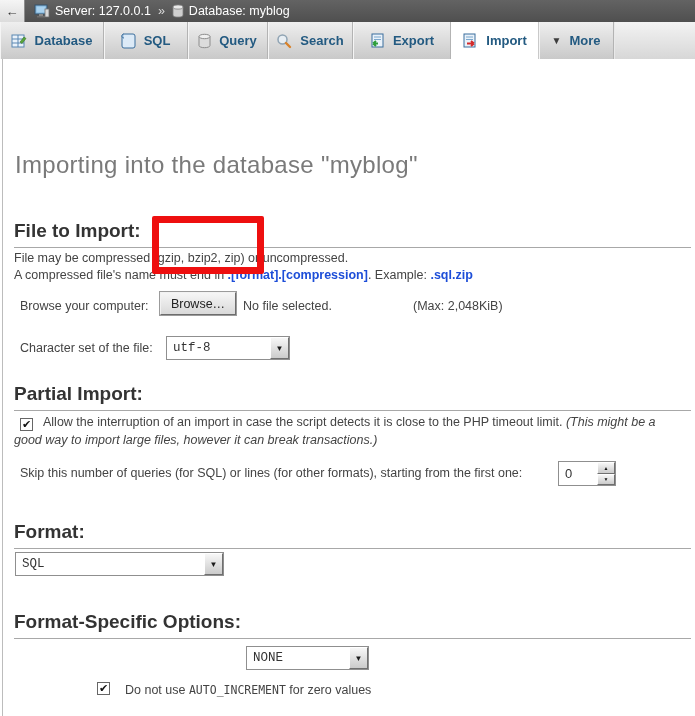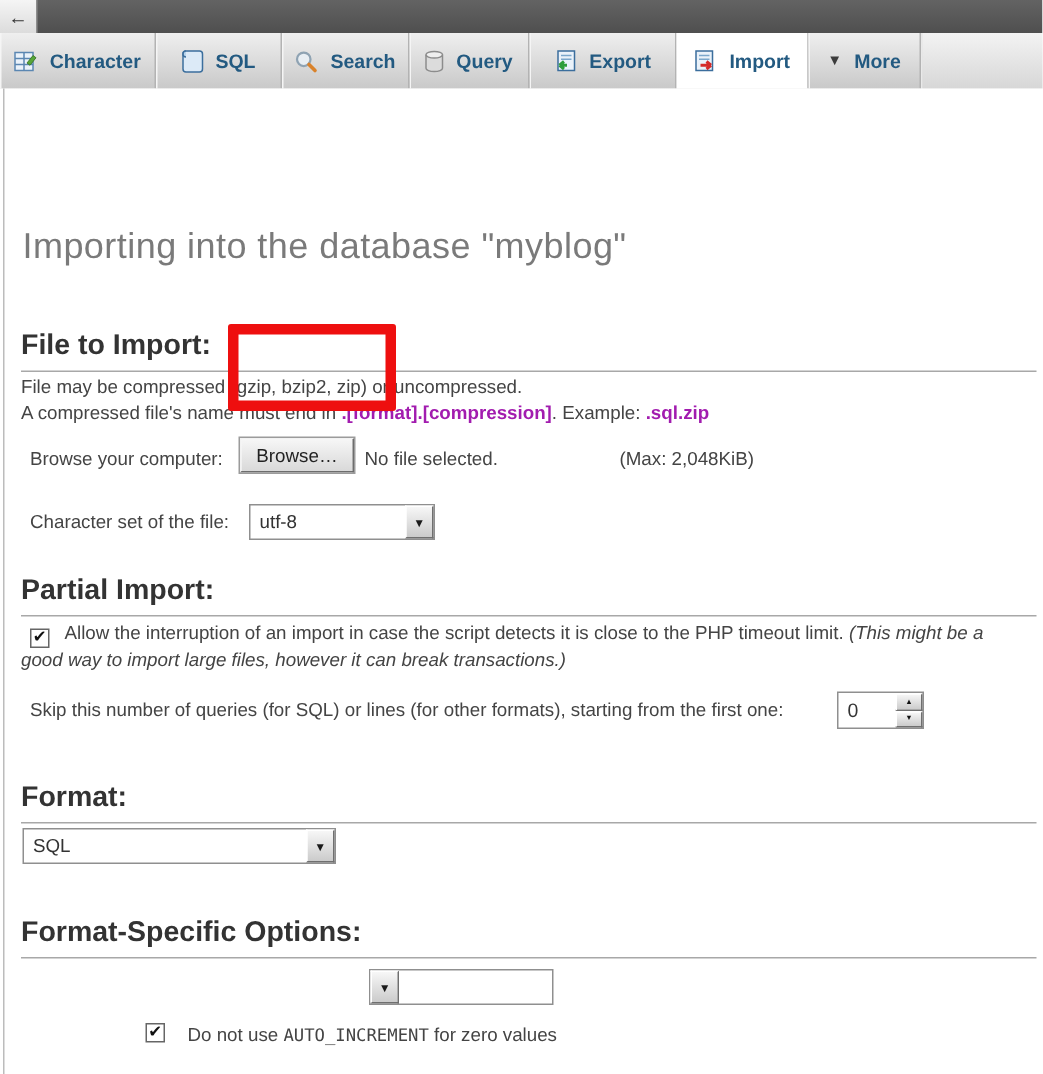--- a/index.html
+++ b/index.html
@@ -42,37 +42,37 @@
   .left-rule { position:absolute; left:2px; top:0; width:1px; height:657px; background:#bcbcbc; }
   .page-title {
     position:absolute; left:15px; top:92px; font-size:24px; color:#7a7a7a;
     font-weight:normal; letter-spacing:.3px;
   }
   .sec-head {
     position:absolute; left:14px; width:677px; font-size:19px; font-weight:bold; color:#333;
     padding-bottom:5px; border-bottom:1px solid #a8a8a8;
   }
   .txt { position:absolute; color:#444; }
-  .b { font-weight:bold; color:#a21caf; }
+  .b { font-weight:bold; color:#1d4ed8; }
   .it { font-style:italic; }
   .mono { font-family:"DejaVu Sans Mono","Liberation Mono",monospace; font-size:11.5px; }
   
   .win-btn {
     position:absolute; width:76px; height:23px;
     background:linear-gradient(#f6f6f6,#d9d9d9);
     border:1px solid; border-color:#f2f2f2 #6d6d6d #6d6d6d #f2f2f2;
     outline:1px solid #9b9b9b; font-size:12.5px; color:#222; cursor:pointer;
     font-family:"Liberation Sans","DejaVu Sans",sans-serif;
   }
   
   .sel {
     position:absolute; height:24px; background:#fff; border:1px solid #8f8f8f;
     display:flex; align-items:stretch; cursor:pointer;
   }
-  .sel .val { flex:1; padding:4px 6px; font-size:12.5px; color:#333; overflow:hidden; white-space:nowrap; }
+  .sel .val { flex:1; padding:4px 6px; font-size:12.5px; color:#333; overflow:hidden; white-space:nowrap;font-family:Liberation Mono, monospace; }
   .sel .btn {
     width:19px; background:linear-gradient(#f7f7f7,#cbcbcb);
     border:1px solid; border-color:#fff #6f6f6f #6f6f6f #fff;
     display:flex; align-items:center; justify-content:center;
     font-size:8px; color:#1a1a1a;
   }
   
   .spin { position:absolute; width:58px; height:25px; border:1px solid #8f8f8f; background:#fff; display:flex; }
   .spin .val { flex:1; padding:4px 0 0 6px; font-size:13px; color:#333; }
   .spin .btns { width:18px; display:flex; flex-direction:column; }
@@ -98,57 +98,73 @@
     border:7px solid #ee0f0f; border-radius:2px; pointer-events:none; z-index:50;
   }
 </style>
 </head>
 <body>
 
 <div class="topbar">
   <div class="back-btn">
     <span>←</span>
   </div>
+  <div class="crumb">
+    <svg width="16" height="14" viewBox="0 0 16 14">
+      <rect x="1" y="1" width="12" height="9" fill="#7fb2d8" stroke="#36526b"></rect>
+      <rect x="2.5" y="2.5" width="9" height="6" fill="#a9d2ef"></rect>
+      <rect x="5" y="10" width="4" height="2" fill="#8a8a8a"></rect>
+      <rect x="3" y="12" width="8" height="1.5" fill="#6f6f6f"></rect>
+      <rect x="11" y="5" width="4" height="8" fill="#d9d9d9" stroke="#6f6f6f" stroke-width="0.8"></rect>
+    </svg>
+    <span>Server: 127.0.0.1</span>
+    <span class="sep">»</span>
+    <svg width="12" height="14" viewBox="0 0 12 14">
+      <path d="M1 3 v8 a5 2.1 0 0 0 10 0 v-8" fill="#cfcfcf" stroke="#7d7d7d" stroke-width="0.8"></path>
+      <ellipse cx="6" cy="3" rx="5" ry="2.1" fill="#e9e9e9" stroke="#7d7d7d" stroke-width="0.8"></ellipse>
+    </svg>
+    <span>Database: myblog</span>
+  </div>
 </div>
 
 <div class="tabstrip">
 
   <div class="tab" style="width:104px">
     <svg width="16" height="16" viewBox="0 0 16 16">
       <rect x="1" y="2" width="12" height="12" fill="#eaf2fa" stroke="#5b87b2"></rect>
       <line x1="1" y1="6" x2="13" y2="6" stroke="#5b87b2"></line>
       <line x1="1" y1="10" x2="13" y2="10" stroke="#5b87b2"></line>
       <line x1="7" y1="2" x2="7" y2="14" stroke="#5b87b2"></line>
       <path d="M9 9 L13 4 L15 5.5 L11 10.5 Z" fill="#57a639" stroke="#3a7526" stroke-width="0.6"></path>
     </svg>
-    <span>Character</span>
+    <span>Database</span>
   </div>
 
   <div class="tab" style="width:84px">
     <svg width="15" height="16" viewBox="0 0 15 16">
       <path d="M3 1 h9 a2 2 0 0 1 2 2 v10 a2 2 0 0 1 -2 2 h-9 a2 2 0 0 1 -2 -2 v-10 a2 2 0 0 1 2 -2 z" fill="#dceaf7" stroke="#3b6e9d"></path>
       <path d="M3 1 c-1.5 0 -2 1 -2 2 c0 1 .5 2 2 2" fill="#b8d4ec" stroke="#3b6e9d"></path>
     </svg>
     <span>SQL</span>
   </div>
 
-  <div class="tab" style="width:85px">
-    <svg width="16" height="16" viewBox="0 0 16 16">
-      <circle cx="6.5" cy="6.5" r="4.5" fill="#e8eef3" stroke="#8fa3b3" stroke-width="1.5"></circle>
-      <line x1="10" y1="10" x2="14" y2="14" stroke="#d9822b" stroke-width="2.4" stroke-linecap="round"></line>
-    </svg>
-    <span>Search</span>
-  </div>
-
   <div class="tab" style="width:80px">
     <svg width="13" height="16" viewBox="0 0 13 16">
       <path d="M1 3.5 v9 a5.5 2.2 0 0 0 11 0 v-9" fill="#dcdcdc" stroke="#8c8c8c"></path>
       <ellipse cx="6.5" cy="3.5" rx="5.5" ry="2.2" fill="#efefef" stroke="#8c8c8c"></ellipse>
     </svg>
     <span>Query</span>
+  </div>
+
+  <div class="tab" style="width:85px">
+    <svg width="16" height="16" viewBox="0 0 16 16">
+      <circle cx="6.5" cy="6.5" r="4.5" fill="#e8eef3" stroke="#8fa3b3" stroke-width="1.5"></circle>
+      <line x1="10" y1="10" x2="14" y2="14" stroke="#d9822b" stroke-width="2.4" stroke-linecap="round"></line>
+    </svg>
+    <span>Search</span>
   </div>
 
   <div class="tab" style="width:98px">
     <svg width="16" height="16" viewBox="0 0 16 16">
       <rect x="3" y="1" width="11" height="13" fill="#eaf2fa" stroke="#3b6e9d"></rect>
       <line x1="5" y1="4" x2="12" y2="4" stroke="#7ba7cc"></line>
       <line x1="5" y1="6.5" x2="12" y2="6.5" stroke="#7ba7cc"></line>
       <path d="M9 10.5 H4 M4 10.5 l3 -2.5 M4 10.5 l3 2.5" stroke="#2e9e3a" stroke-width="2" fill="none"></path>
     </svg>
     <span>Export</span>
@@ -214,20 +230,21 @@
 
   <div class="sec-head" style="top:462px">Format:</div>
   <div class="sel" style="left:15px; top:493px; width:209px">
     <span class="val">SQL</span>
     <span class="btn">▼</span>
   </div>
 
   <div class="sec-head" style="top:552px">Format-Specific Options:</div>
 
   <div class="sel" style="left:246px; top:587px; width:123px">
+    <span class="val">NONE</span>
     <span class="btn">▼</span>
   </div>
 
   <div class="cb" style="left:97px; top:623px">
       <span>✔</span>
     </div>
   <div class="txt" style="left:125px; top:624px">
     <span>Do not use </span><span class="mono">AUTO_INCREMENT</span><span> for zero values</span>
   </div>
 

